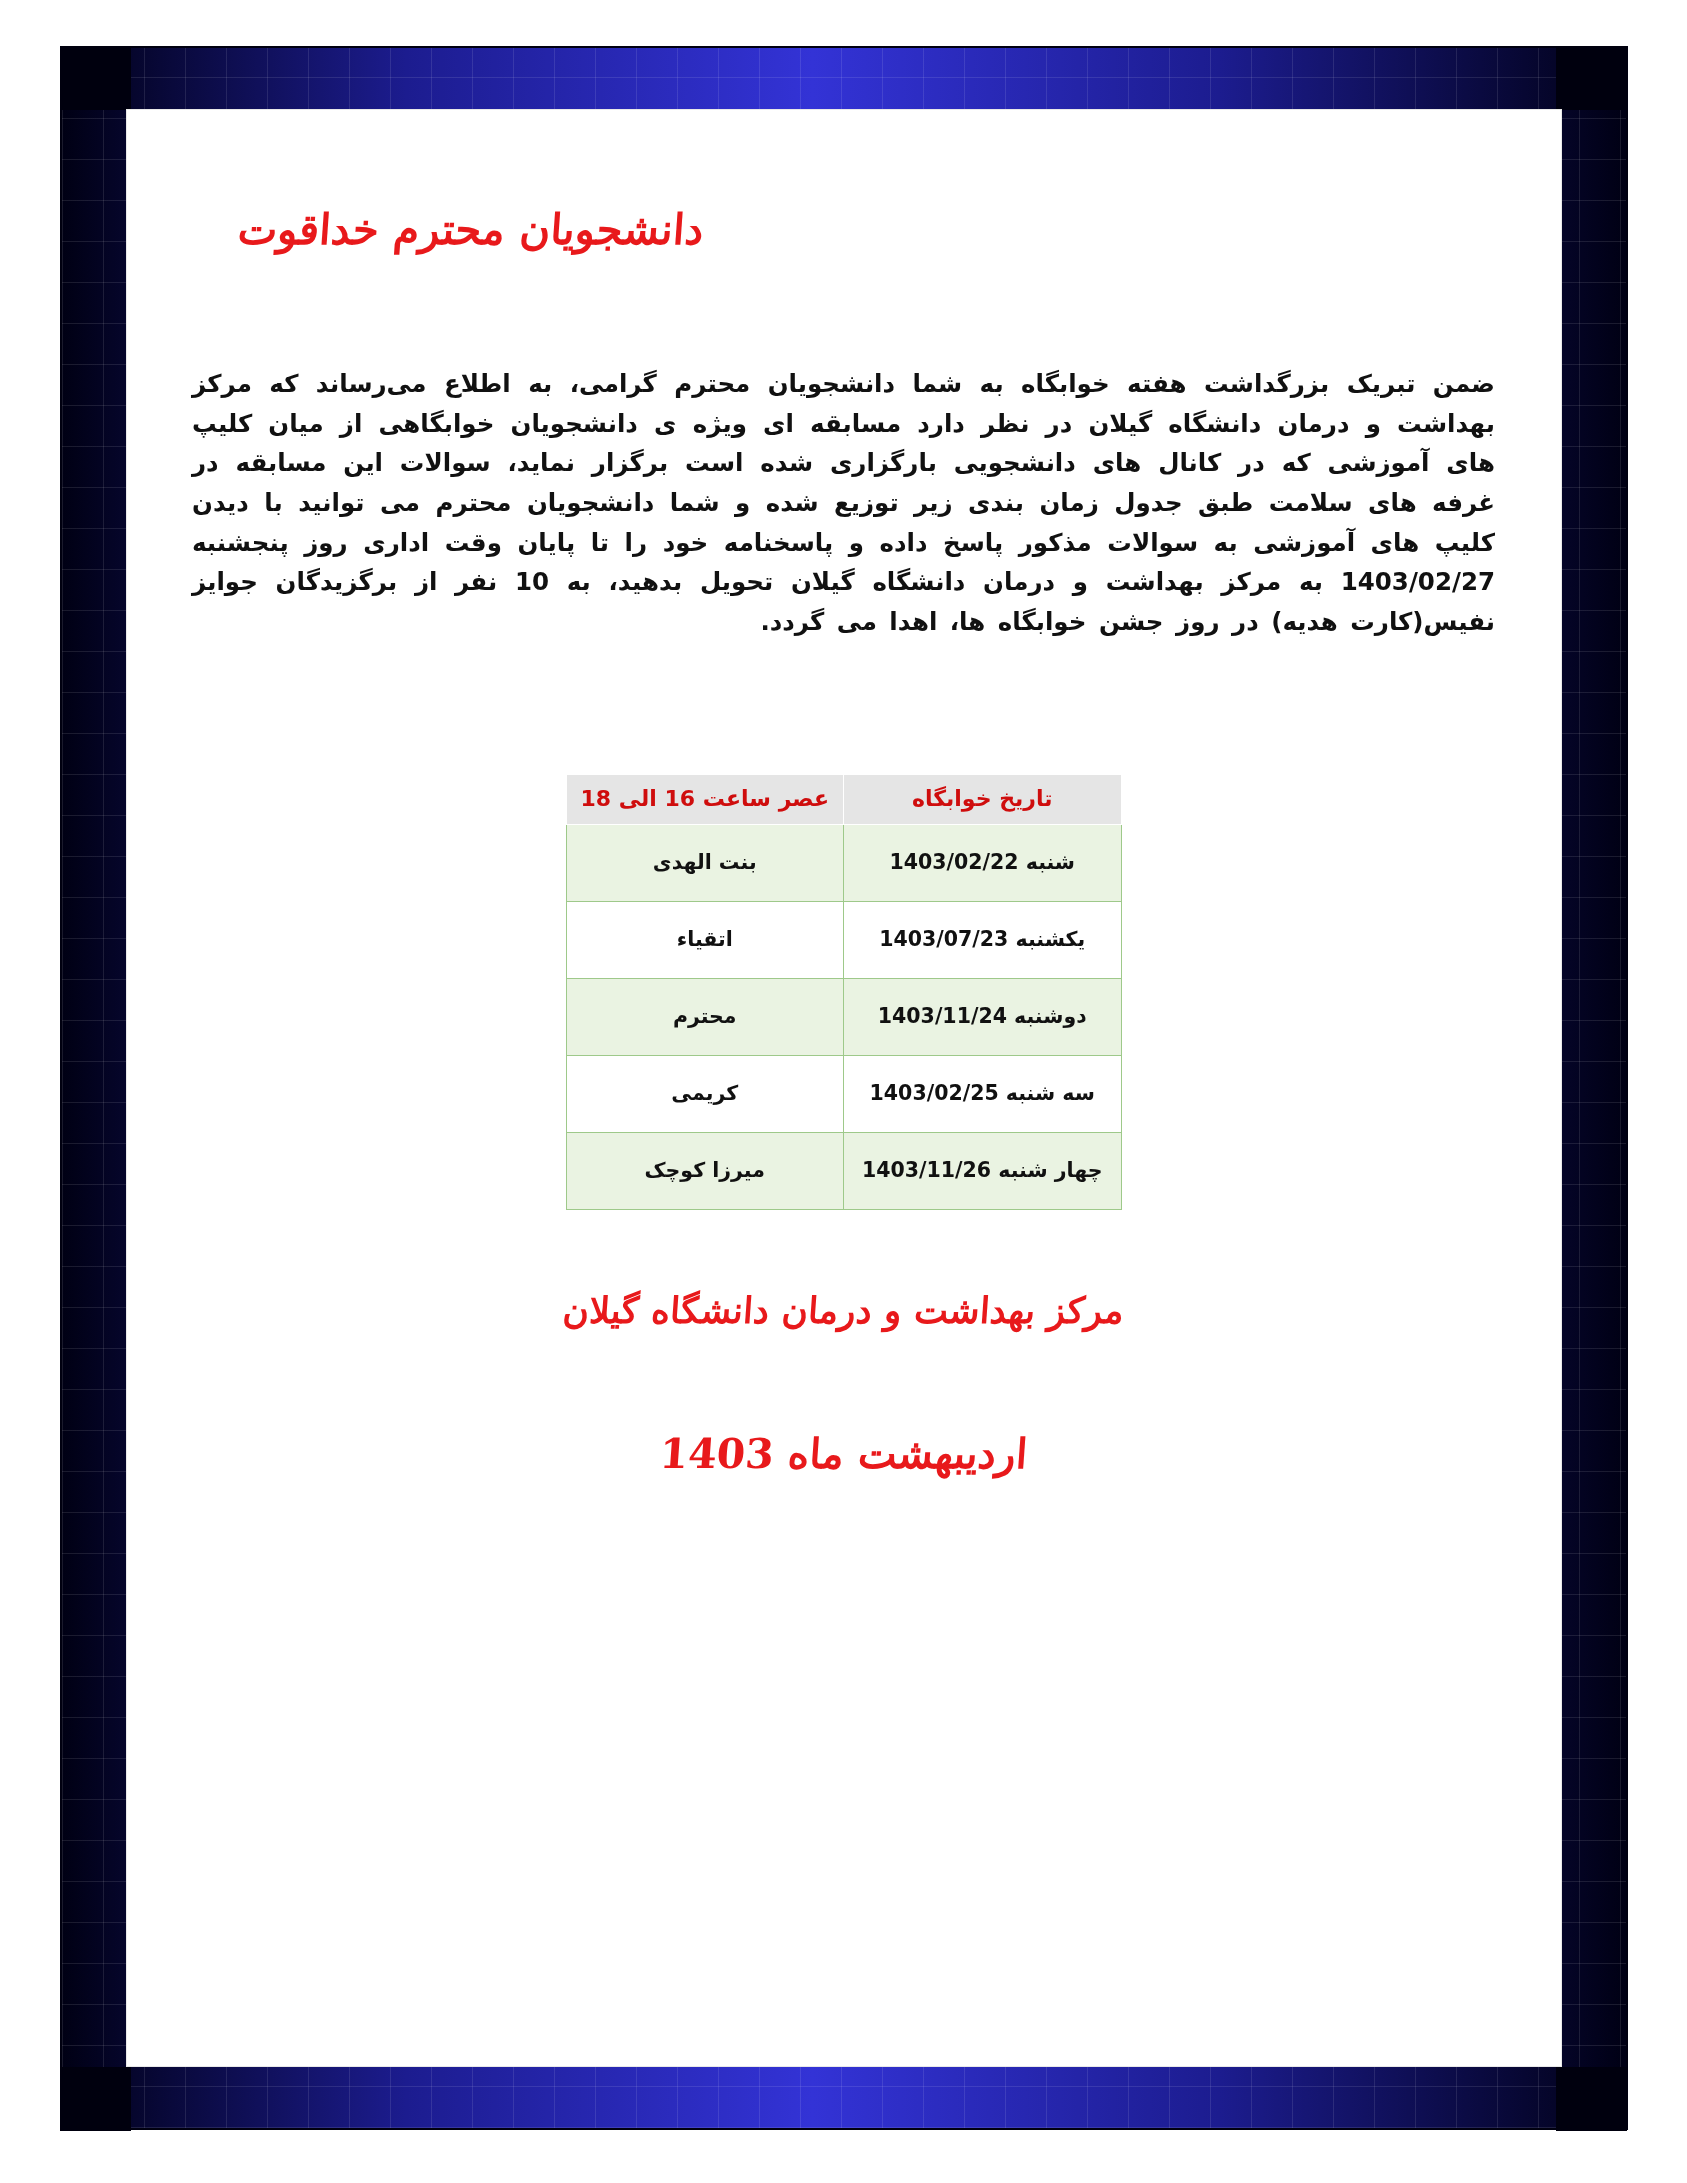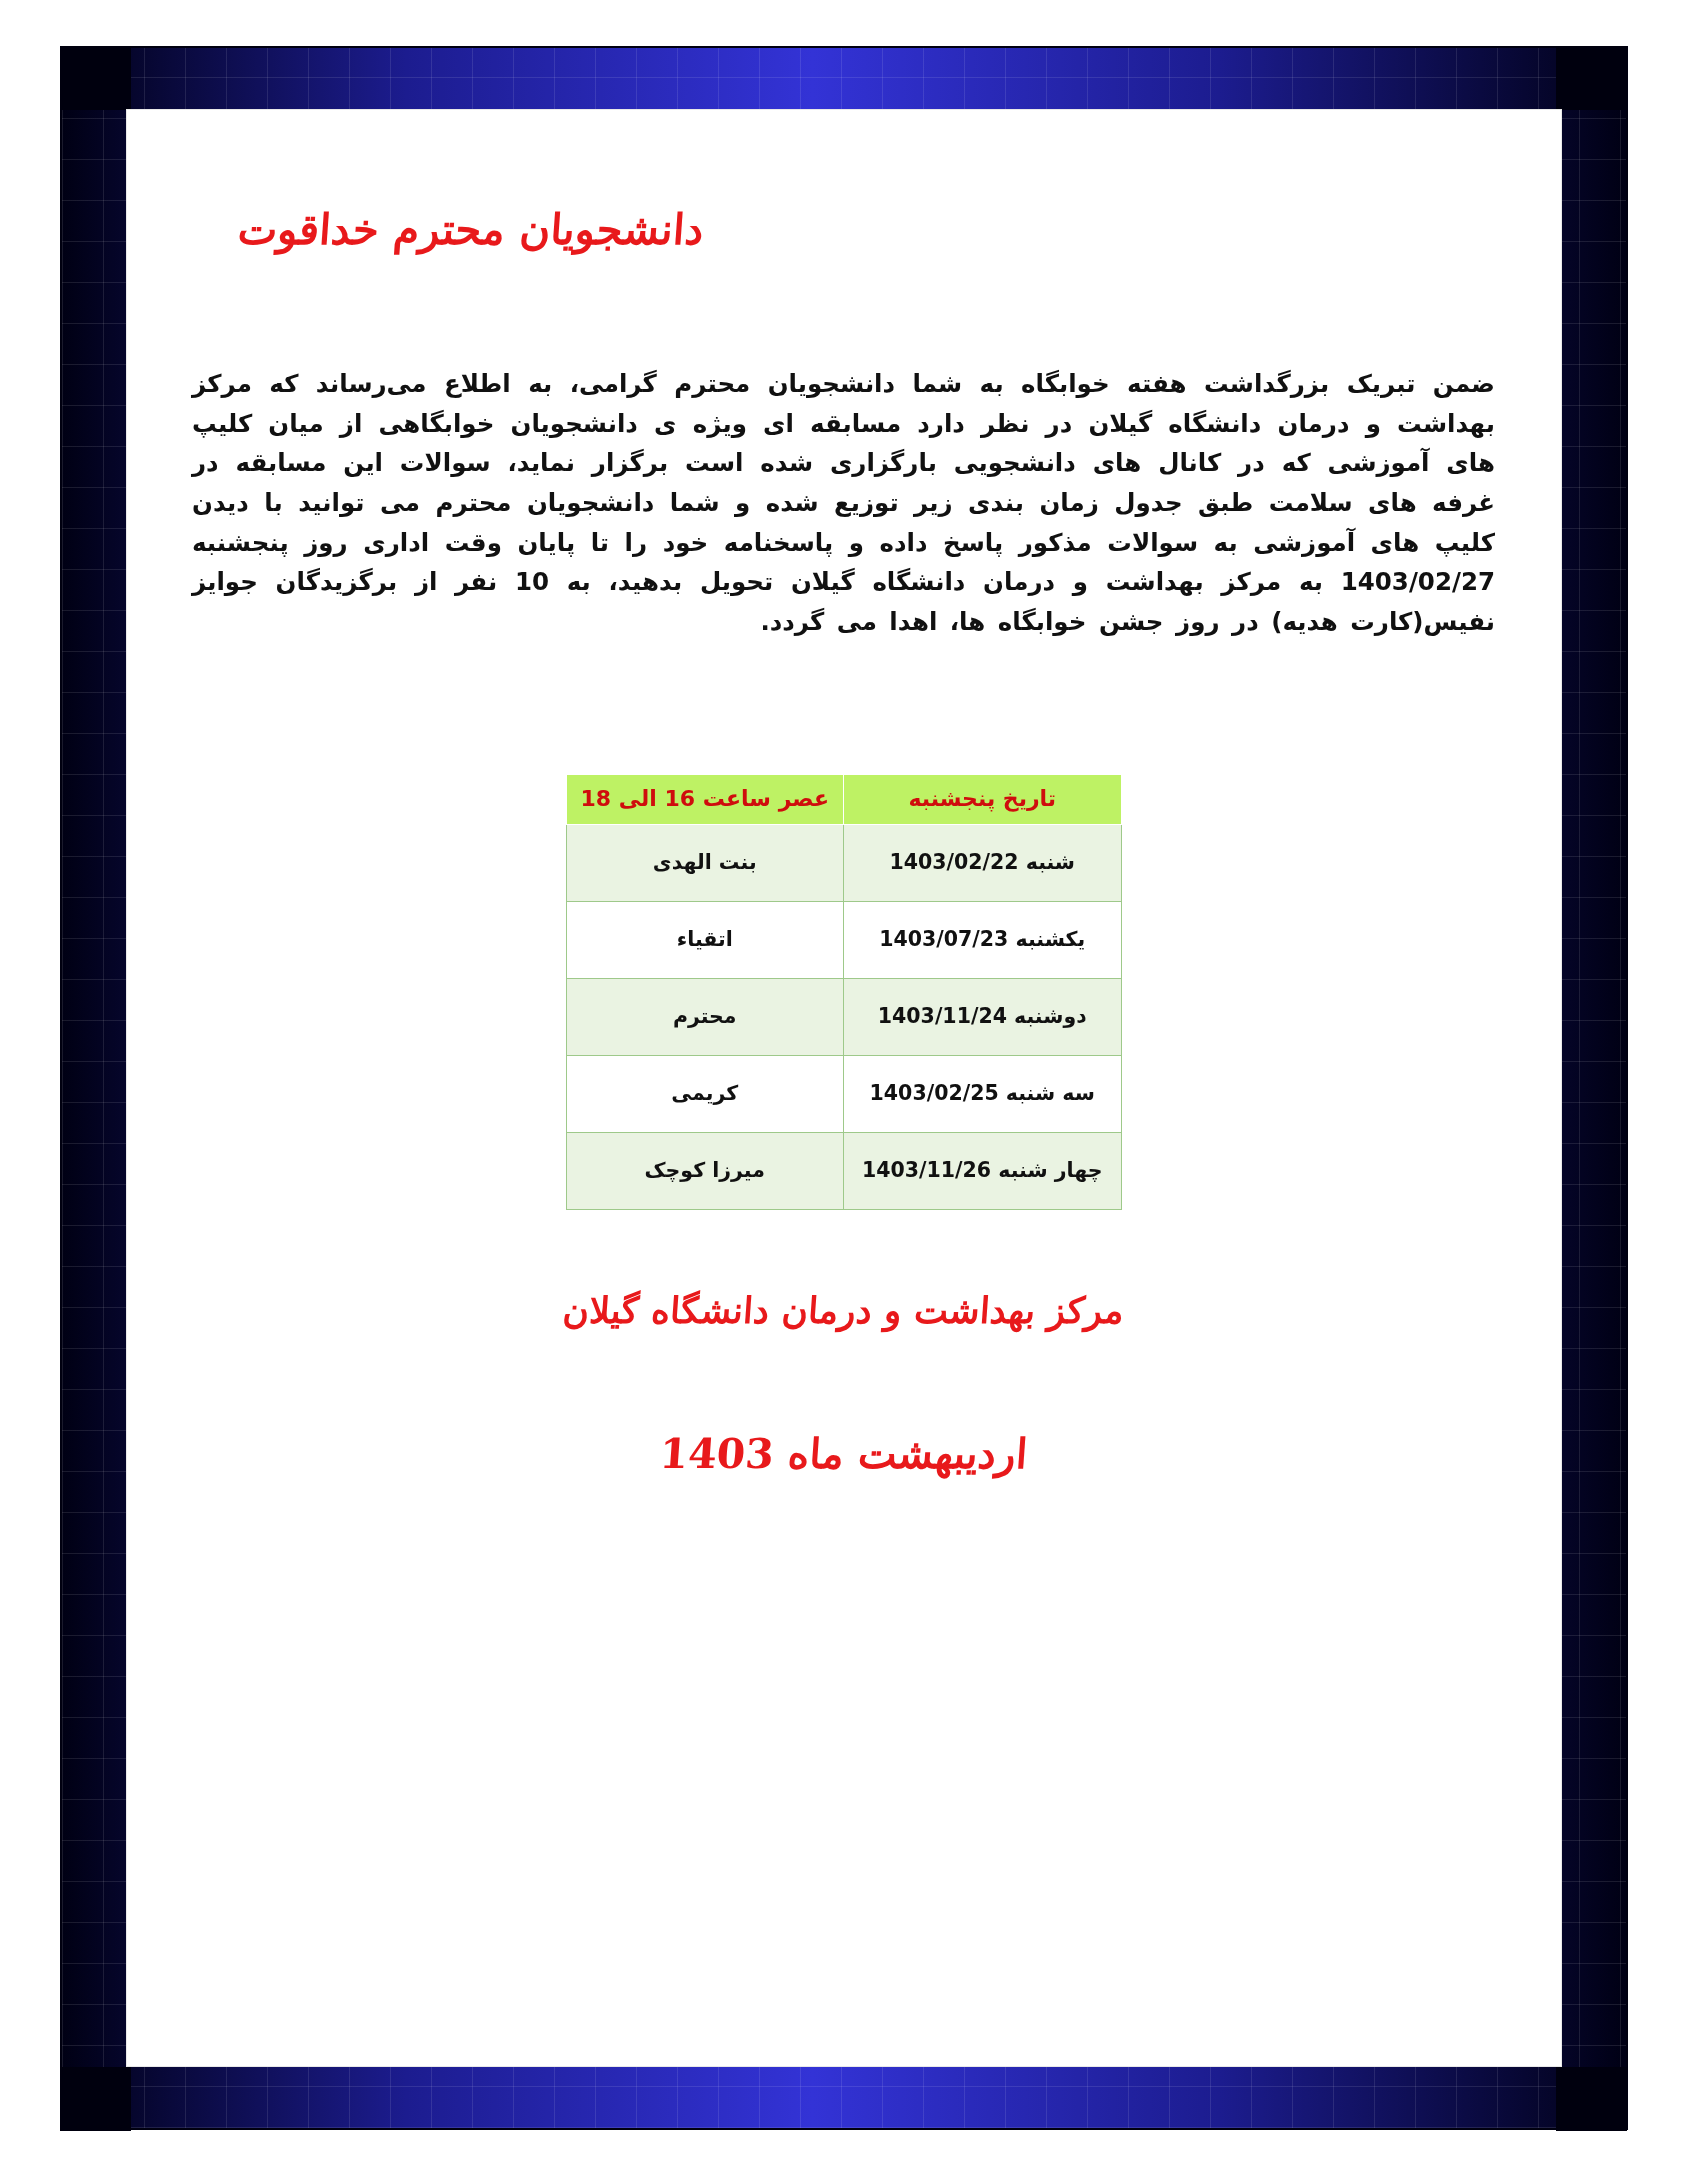--- a/index.html
+++ b/index.html
@@ -98,21 +98,21 @@
     justify-content: center;
   }
   table.sched {
     border-collapse: collapse;
     direction: rtl;
     width: 556px;
     font-family: "DejaVu Sans", sans-serif;
     table-layout: fixed;
   }
   table.sched th {
-    background: #bef264;
+    background: #e5e5e5;
     color: #cf0d0d;
     font-size: 22px;
     font-weight: bold;
     padding: 9.3px 8px;
     border: 1.3px solid #ffffff;
     text-align: center;
     letter-spacing: 1.3px;
     line-height: 1.4;
   }
   table.sched td {
@@ -168,21 +168,21 @@
   <div class="heading-red-wrap">
     <div class="heading-red">دانشجویان محترم خداقوت</div>
   </div>
 
   <div class="body-par">ضمن تبریک بزرگداشت هفته خوابگاه به شما دانشجویان محترم گرامی، به اطلاع می‌رساند که مرکز بهداشت و درمان دانشگاه گیلان در نظر دارد مسابقه ای ویژه ی دانشجویان خوابگاهی از میان کلیپ های آموزشی که در کانال های دانشجویی بارگزاری شده است برگزار نماید، سوالات این مسابقه در غرفه های سلامت طبق جدول زمان بندی زیر توزیع شده و شما دانشجویان محترم می توانید با دیدن کلیپ های آموزشی به سوالات مذکور پاسخ داده و پاسخنامه خود را تا پایان وقت اداری روز پنجشنبه 1403/02/27 به مرکز بهداشت و درمان دانشگاه گیلان تحویل بدهید، به 10 نفر از برگزیدگان جوایز نفیس(کارت هدیه)  در روز جشن خوابگاه ها، اهدا می گردد.</div>
 
   <div class="table-wrap">
     <table class="sched">
       <thead>
         <tr>
-          <th>تاریخ پنجشنبه</th>
+          <th>تاریخ خوابگاه</th>
           <th>عصر ساعت 16 الی 18</th>
         </tr>
       </thead>
       <tbody>
         <tr>
           <td>شنبه  1403/02/22</td>
           <td>بنت الهدی</td>
         </tr>
         <tr>
           <td>یکشنبه 1403/07/23</td>

